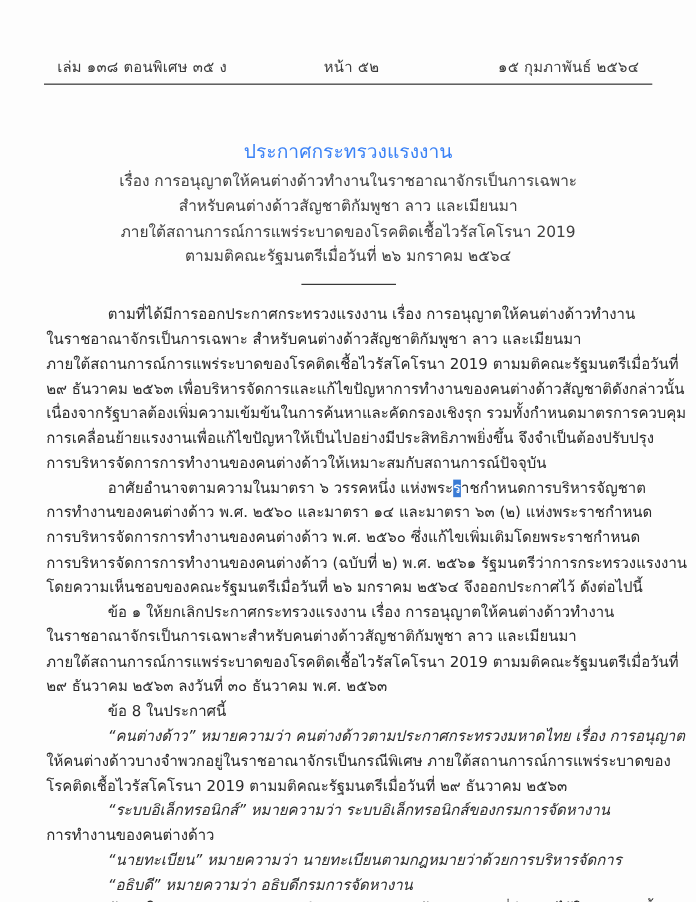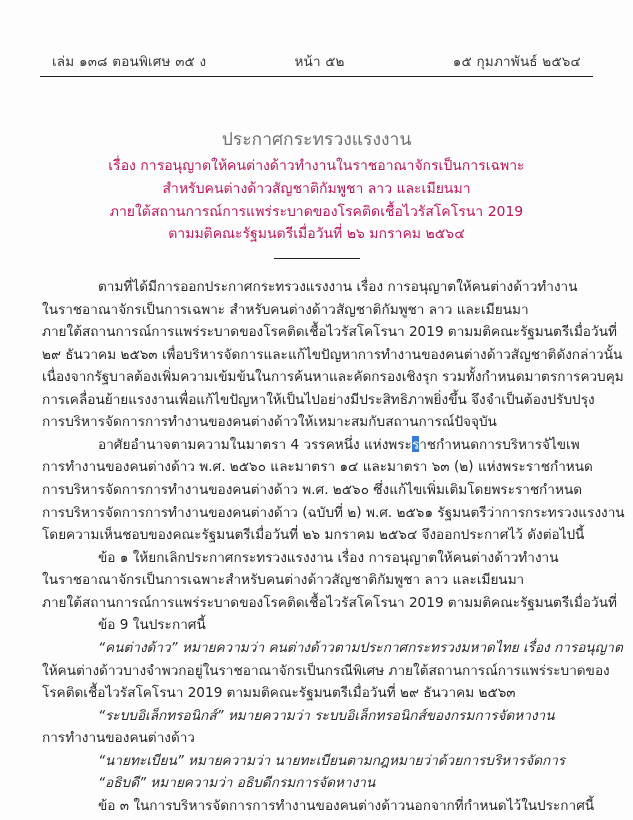--- a/index.html
+++ b/index.html
@@ -73,26 +73,26 @@
   
   .title-block {
     margin: 22px 60px 0 60px;
     text-align: center;
   }
   .doc-title {
     font-size: 17.5px;
     line-height: 1.5;
     margin: 0 0 2px 0;
     font-weight: 400;
-    color: #737373;
+    color: #3b82f6;
   }
   .subtitle-line {
     font-size: 14px;
     line-height: 1.62;
-    color: #be185d;
+    color: #404040;
     white-space: nowrap;
   }
   .title-rule {
     width: 86px;
     border: 0;
     border-top: 1.3px solid #222;
     margin: 13px auto 0 auto;
   }
 
   
@@ -156,35 +156,36 @@
       <span class="line indent">ตามที่ได้มีการออกประกาศกระทรวงแรงงาน เรื่อง  การอนุญาตให้คนต่างด้าวทำงาน</span>
       <span class="line">ในราชอาณาจักรเป็นการเฉพาะ  สำหรับคนต่างด้าวสัญชาติกัมพูชา  ลาว  และเมียนมา</span>
       <span class="line">ภายใต้สถานการณ์การแพร่ระบาดของโรคติดเชื้อไวรัสโคโรนา  2019  ตามมติคณะรัฐมนตรีเมื่อวันที่</span>
       <span class="line">๒๙  ธันวาคม  ๒๕๖๓ เพื่อบริหารจัดการและแก้ไขปัญหาการทำงานของคนต่างด้าวสัญชาติดังกล่าวนั้น</span>
       <span class="line">เนื่องจากรัฐบาลต้องเพิ่มความเข้มข้นในการค้นหาและคัดกรองเชิงรุก  รวมทั้งกำหนดมาตรการควบคุม</span>
       <span class="line">การเคลื่อนย้ายแรงงานเพื่อแก้ไขปัญหาให้เป็นไปอย่างมีประสิทธิภาพยิ่งขึ้น  จึงจำเป็นต้องปรับปรุง</span>
       <span class="line">การบริหารจัดการการทำงานของคนต่างด้าวให้เหมาะสมกับสถานการณ์ปัจจุบัน</span>
     </p>
 
     <p class="para">
-      <span class="line indent"><span>อาศัยอำนาจตามความในมาตรา  4  วรรคหนึ่ง  แห่งพระ</span><span class="sel">ร</span><span>าชกำหนดการบริหารจัไขเพ</span></span>
+      <span class="line indent"><span>อาศัยอำนาจตามความในมาตรา  ๖  วรรคหนึ่ง  แห่งพระ</span><span class="sel">ร</span><span>าชกำหนดการบริหารจัญชาต</span></span>
       <span class="line">การทำงานของคนต่างด้าว พ.ศ. ๒๕๖๐  และมาตรา  ๑๔  และมาตรา  ๖๓ (๒)  แห่งพระราชกำหนด</span>
       <span class="line">การบริหารจัดการการทำงานของคนต่างด้าว  พ.ศ. ๒๕๖๐  ซึ่งแก้ไขเพิ่มเติมโดยพระราชกำหนด</span>
       <span class="line">การบริหารจัดการการทำงานของคนต่างด้าว (ฉบับที่ ๒) พ.ศ. ๒๕๖๑ รัฐมนตรีว่าการกระทรวงแรงงาน</span>
       <span class="line">โดยความเห็นชอบของคณะรัฐมนตรีเมื่อวันที่  ๒๖  มกราคม  ๒๕๖๔  จึงออกประกาศไว้ ดังต่อไปนี้</span>
     </p>
 
     <p class="para">
       <span class="line indent">ข้อ  ๑  ให้ยกเลิกประกาศกระทรวงแรงงาน เรื่อง  การอนุญาตให้คนต่างด้าวทำงาน</span>
       <span class="line">ในราชอาณาจักรเป็นการเฉพาะสำหรับคนต่างด้าวสัญชาติกัมพูชา  ลาว  และเมียนมา</span>
       <span class="line">ภายใต้สถานการณ์การแพร่ระบาดของโรคติดเชื้อไวรัสโคโรนา 2019  ตามมติคณะรัฐมนตรีเมื่อวันที่</span>
-    </p>
-
-    <p class="para">
-      <span class="line indent">ข้อ  9  ในประกาศนี้</span>
+      <span class="line">๒๙  ธันวาคม  ๒๕๖๓ ลงวันที่  ๓๐  ธันวาคม  พ.ศ. ๒๕๖๓</span>
+    </p>
+
+    <p class="para">
+      <span class="line indent">ข้อ  8  ในประกาศนี้</span>
 
       <span class="line indent-quote">“คนต่างด้าว”  หมายความว่า  คนต่างด้าวตามประกาศกระทรวงมหาดไทย เรื่อง  การอนุญาต</span>
       <span class="line">ให้คนต่างด้าวบางจำพวกอยู่ในราชอาณาจักรเป็นกรณีพิเศษ  ภายใต้สถานการณ์การแพร่ระบาดของ</span>
       <span class="line">โรคติดเชื้อไวรัสโคโรนา 2019  ตามมติคณะรัฐมนตรีเมื่อวันที่  ๒๙  ธันวาคม  ๒๕๖๓</span>
 
       <span class="line indent-quote">“ระบบอิเล็กทรอนิกส์”  หมายความว่า  ระบบอิเล็กทรอนิกส์ของกรมการจัดหางาน</span>
 
       <span class="line">การทำงานของคนต่างด้าว</span>
       <span class="line indent-quote">“นายทะเบียน”  หมายความว่า  นายทะเบียนตามกฎหมายว่าด้วยการบริหารจัดการ</span>
 

